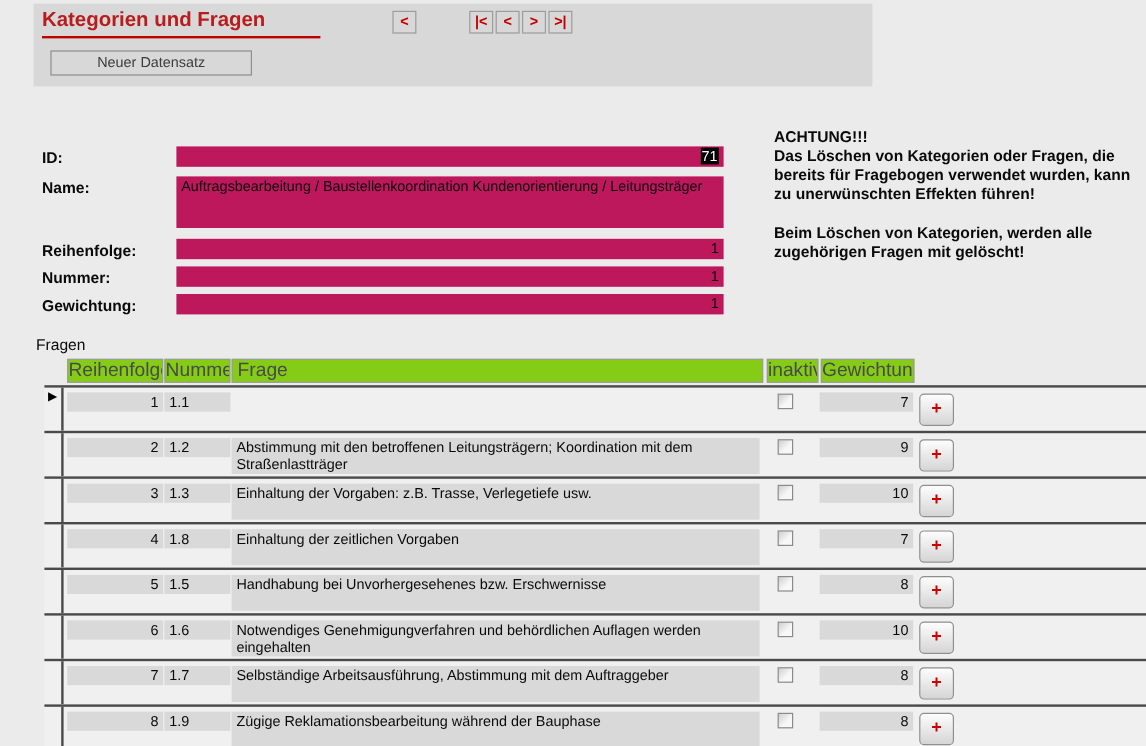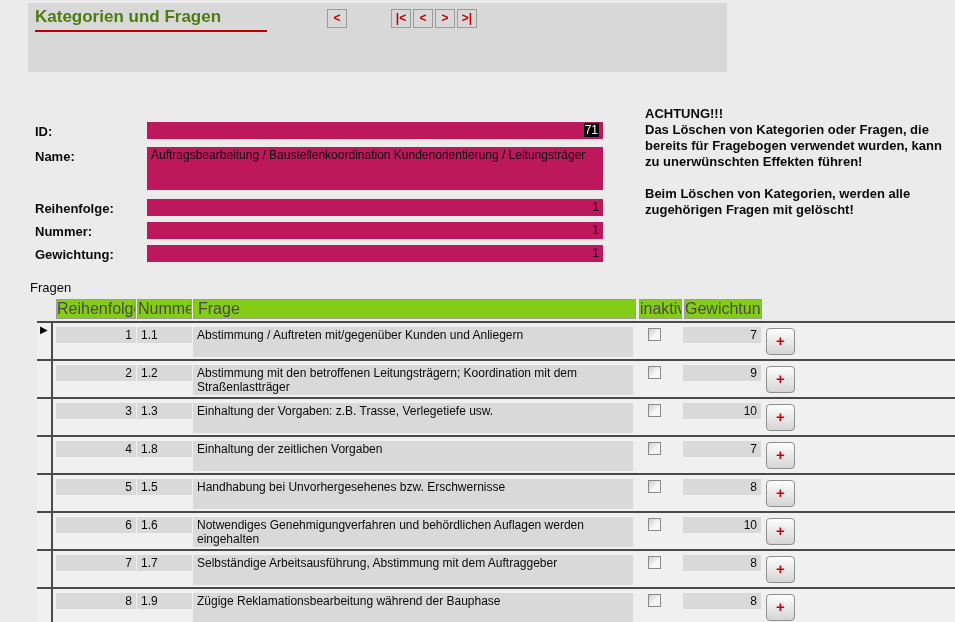--- a/index.html
+++ b/index.html
@@ -11,21 +11,21 @@
     color:#111;
     overflow:hidden;
   }
   
   .header-band {
     position:absolute; left:28px; top:3px; width:699px; height:69px;
     background:#d8d8d8;
   }
   .page-title {
     position:absolute; left:7px; top:4px;
-    font-size:17px; font-weight:bold; color:#4d7c0f;
+    font-size:17px; font-weight:bold; color:#b91c1c;
     width:232px; padding-bottom:3px;
     border-bottom:2px solid #c00000;
     white-space:nowrap;
   }
   .nav-btn {
     position:absolute; top:6px; width:20px; height:19px;
     background:#d8d8d8; border:1px solid #9c9c9c;
     color:#c00000; font-size:12px; font-weight:bold;
     text-align:center; line-height:16px; cursor:pointer;
     font-family:"Liberation Sans", sans-serif;
@@ -118,20 +118,21 @@
 </head>
 <body>
 
 <div class="header-band">
   <div class="page-title">Kategorien und Fragen</div>
   <div class="nav-btn nav-single">&lt;</div>
   <div class="nav-btn nav-first">|&lt;</div>
   <div class="nav-btn nav-prev">&lt;</div>
   <div class="nav-btn nav-next">&gt;</div>
   <div class="nav-btn nav-last">&gt;|</div>
+  <div class="new-record-btn">Neuer Datensatz</div>
 </div>
 
 <div class="form-label" style="top:124px;">ID:</div>
 <div class="form-field" style="top:122px; text-align:right;"><span class="selected-value">71</span></div>
 
 <div class="form-label" style="top:149px;">Name:</div>
 <div class="form-field multiline" style="top:147px;">Auftragsbearbeitung / Baustellenkoordination Kundenorientierung / Leitungsträger</div>
 
 <div class="form-label" style="top:201px;">Reihenfolge:</div>
 <div class="form-field num" style="top:199px;">1</div>
@@ -156,21 +157,20 @@
 <div class="thead-cell th-inaktiv">inaktiv</div>
 <div class="thead-cell th-gewichtung">Gewichtung</div>
 
 <div class="table-body">
     <div class="frage-row">
     <div class="record-selector current">
         <span class="marker">▶</span>
       </div>
     <div class="cell-field cell-reihenfolge">1</div>
     <div class="cell-field cell-nummer">1.1</div>
-    <div class="cell-field cell-frage">Abstimmung / Auftreten mit/gegenüber Kunden und Anliegern</div>
     <input type="checkbox" class="cell-checkbox" style="">
     <div class="cell-field cell-gewichtung">7</div>
     <div class="add-btn">+</div>
   </div>
     <div class="frage-row">
     <div class="record-selector"></div>
     <div class="cell-field cell-reihenfolge">2</div>
     <div class="cell-field cell-nummer">1.2</div>
     <div class="cell-field cell-frage">Abstimmung mit den betroffenen Leitungsträgern; Koordination mit dem Straßenlastträger</div>
     <input type="checkbox" class="cell-checkbox" style="">

